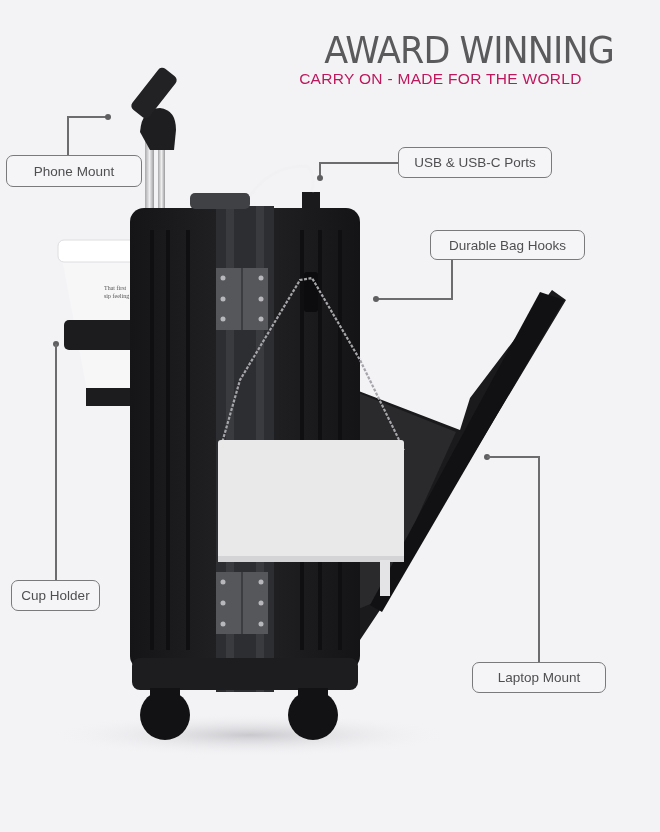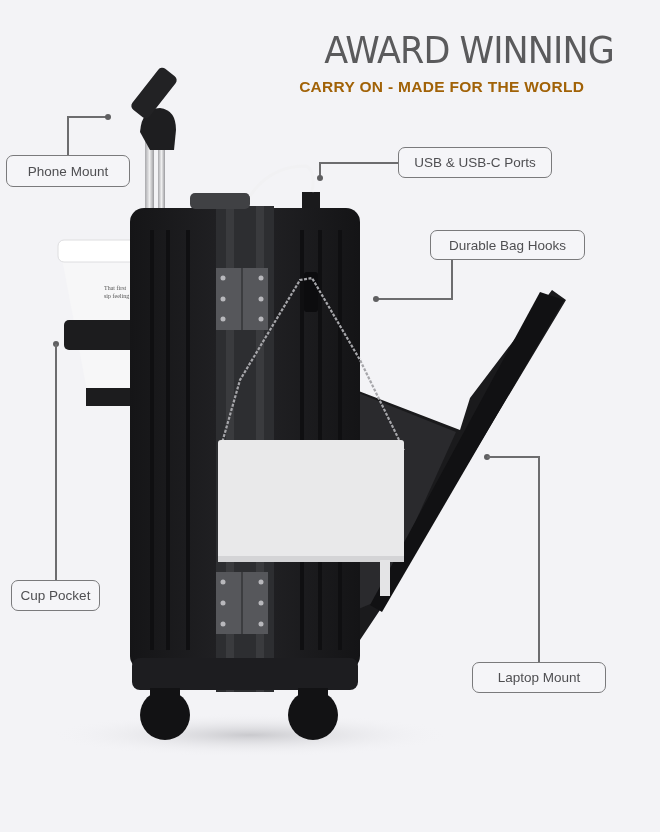--- a/index.html
+++ b/index.html
@@ -1,19 +1,19 @@
 <!DOCTYPE html>
 <html><head>
 <meta charset="utf-8">
 <style>
   html,body{margin:0;padding:0;}
   body{width:660px;height:832px;background:#f3f3f6;position:relative;overflow:hidden;font-family:"Liberation Sans",sans-serif;}
   .headline{position:absolute;right:46px;top:30px;text-align:left;color:#5a5a5c;}
   .headline .title{font-size:38px;letter-spacing:-1px;font-weight:400;line-height:40px;font-family:"DejaVu Sans",sans-serif;transform:scaleX(0.92);transform-origin:right;}
-  .headline .subtitle{font-size:15.5px;font-weight:700;letter-spacing:0.3px;margin-top:8px;color:#a16207;}
+  .headline .subtitle{font-size:15.5px;font-weight:400;letter-spacing:0.3px;margin-top:0;color:#be185d;}
   .callout{position:absolute;border:1.3px solid #7a7a7c;border-radius:7px;background:#f5f5f8;color:#4f4f52;font-size:13.5px;display:flex;align-items:center;justify-content:center;box-sizing:border-box;}
   .line{position:absolute;background:#6c6c6e;}
   .dot{position:absolute;width:6px;height:6px;border-radius:50%;background:#5f5f61;}
   svg{position:absolute;left:0;top:0;}
 </style>
 </head>
 <body>
 
 <div class="headline">
   <div class="title">AWARD WINNING</div>
@@ -116,32 +116,32 @@
     <circle cx="165" cy="715" r="25"></circle>
     <circle cx="313" cy="715" r="25"></circle>
     <rect x="150" y="688" width="30" height="12"></rect>
     <rect x="298" y="688" width="30" height="12"></rect>
   </g>
 </svg>
 
 <div class="line" style="left:67px;top:116px;width:1.5px;height:40px;"></div>
 <div class="line" style="left:67px;top:116px;width:41px;height:1.5px;"></div>
 <div class="dot" style="left:105px;top:114px;"></div>
-<div class="callout" style="left:6px;top:155px;width:124px;height:32px;">Phone Mount</div>
+<div class="callout" style="left:6px;top:155px;width:136px;height:32px;">Phone Mount</div>
 
 <div class="line" style="left:319px;top:162px;width:80px;height:1.5px;"></div>
 <div class="line" style="left:319px;top:162px;width:1.5px;height:16px;"></div>
 <div class="dot" style="left:317px;top:175px;"></div>
 <div class="callout" style="left:398px;top:147px;width:154px;height:31px;text-align:right;">USB &amp; USB-C Ports</div>
 
 <div class="line" style="left:451px;top:259px;width:1.5px;height:40px;"></div>
 <div class="line" style="left:376px;top:298px;width:77px;height:1.5px;"></div>
 <div class="dot" style="left:373px;top:296px;"></div>
 <div class="callout" style="left:430px;top:230px;width:155px;height:30px;text-align:center;">Durable Bag Hooks</div>
 
 <div class="dot" style="left:53px;top:341px;"></div>
 <div class="line" style="left:55px;top:344px;width:1.5px;height:237px;"></div>
-<div class="callout" style="left:11px;top:580px;width:89px;height:31px;">Cup Pocket</div>
+<div class="callout" style="left:11px;top:580px;width:89px;height:31px;">Cup Holder</div>
 
 <div class="dot" style="left:484px;top:454px;"></div>
 <div class="line" style="left:487px;top:456px;width:52px;height:1.5px;"></div>
 <div class="line" style="left:538px;top:456px;width:1.5px;height:207px;"></div>
 <div class="callout" style="left:472px;top:662px;width:134px;height:31px;">Laptop Mount</div>
 
 </body></html>

